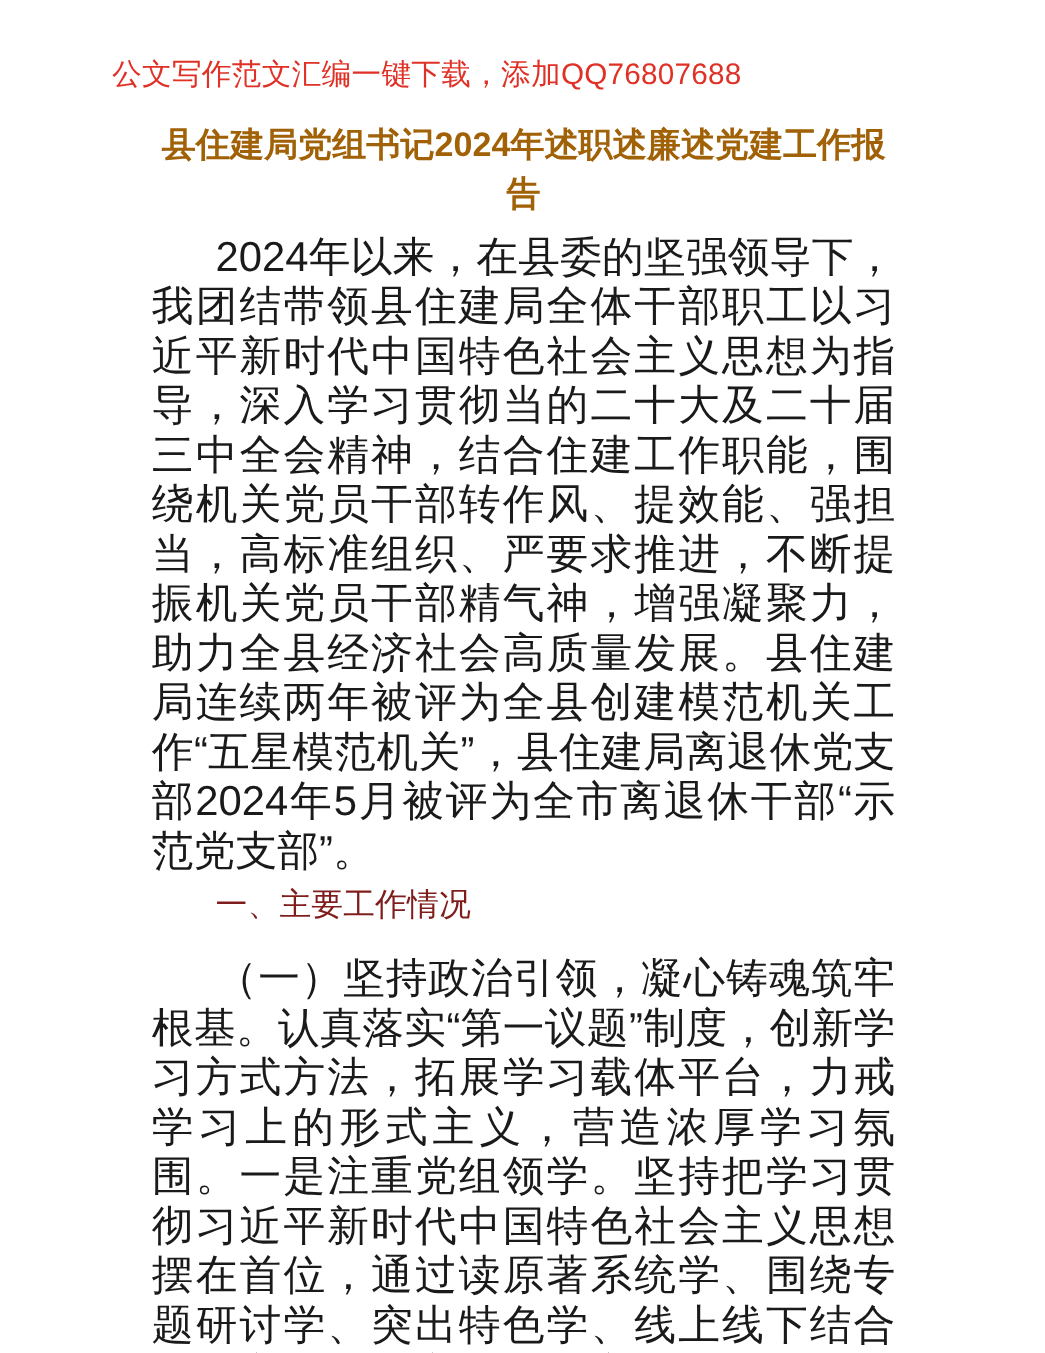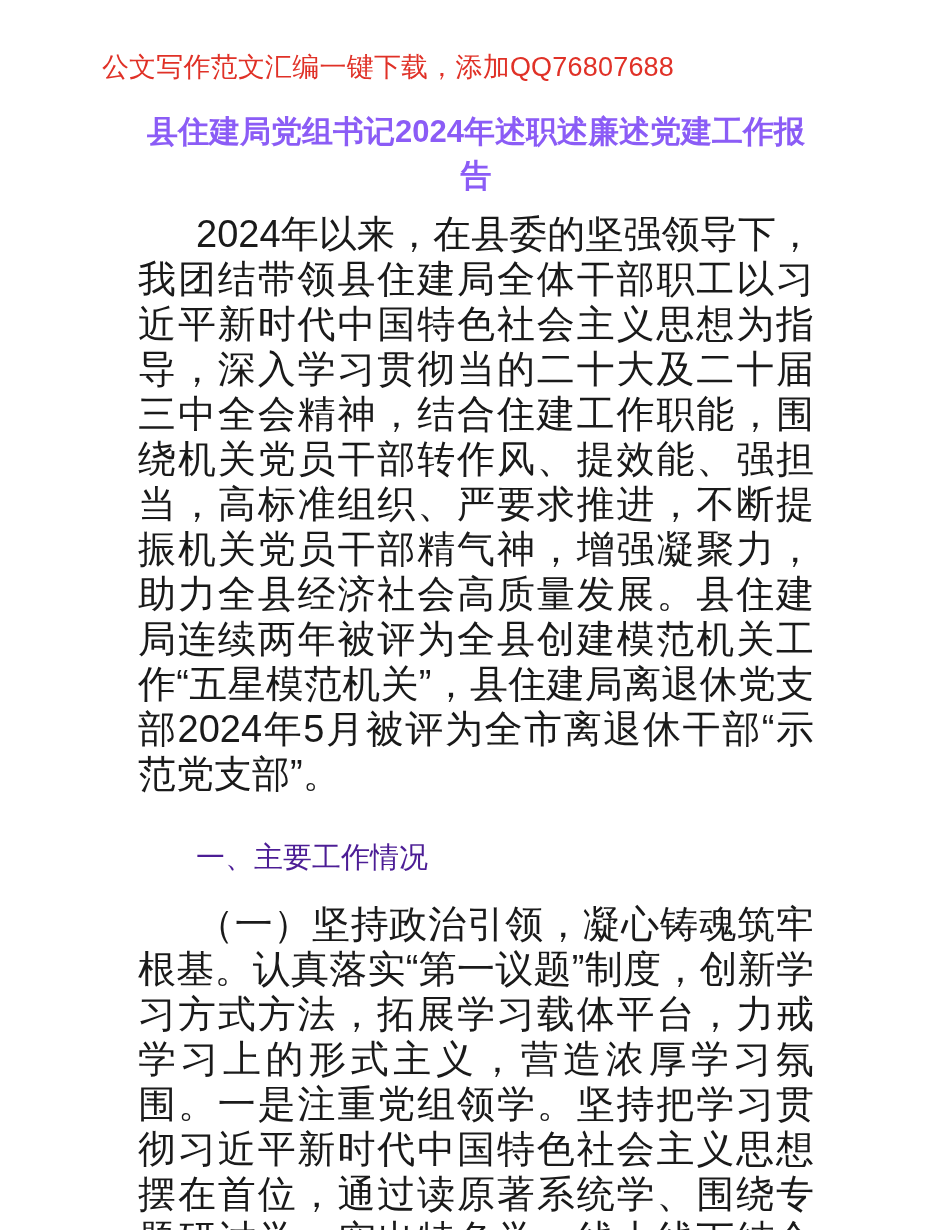--- a/index.html
+++ b/index.html
@@ -45,40 +45,40 @@
     width: 676px;
   }
 
   .doc-title {
     font-size: 31px;
     line-height: 44px;
     font-weight: bold;
     text-align: center;
     letter-spacing: 0px;
     margin: 0 0 14px 0;
-    color: #8b5cf6;
+    color: #a16207;
   }
 
   .para {
     font-size: 38px;
     line-height: 45px;
     text-align: justify;
     text-justify: inter-ideograph;
     text-indent: 58px;
     margin: 0;
     color: #1a1a1a;
     word-break: break-all;
   }
 
   .section-heading {
     font-size: 29px;
     line-height: 45px;
     text-indent: 58px;
-    margin: 38px 0 22px 0;
-    color: #4c1d95;
+    margin: 4px 0 22px 0;
+    color: #7f1d1d;
   }
 
   .para-last {
     
     overflow: hidden;
   }
 </style>
 </head>
 <body>
 

